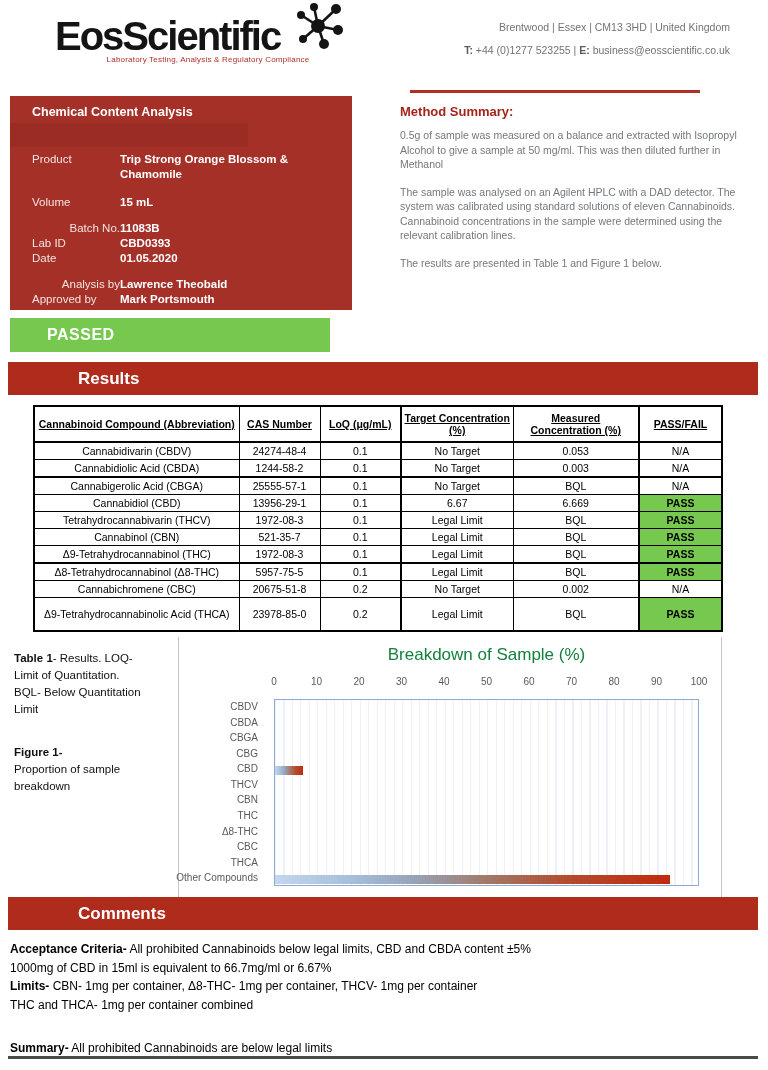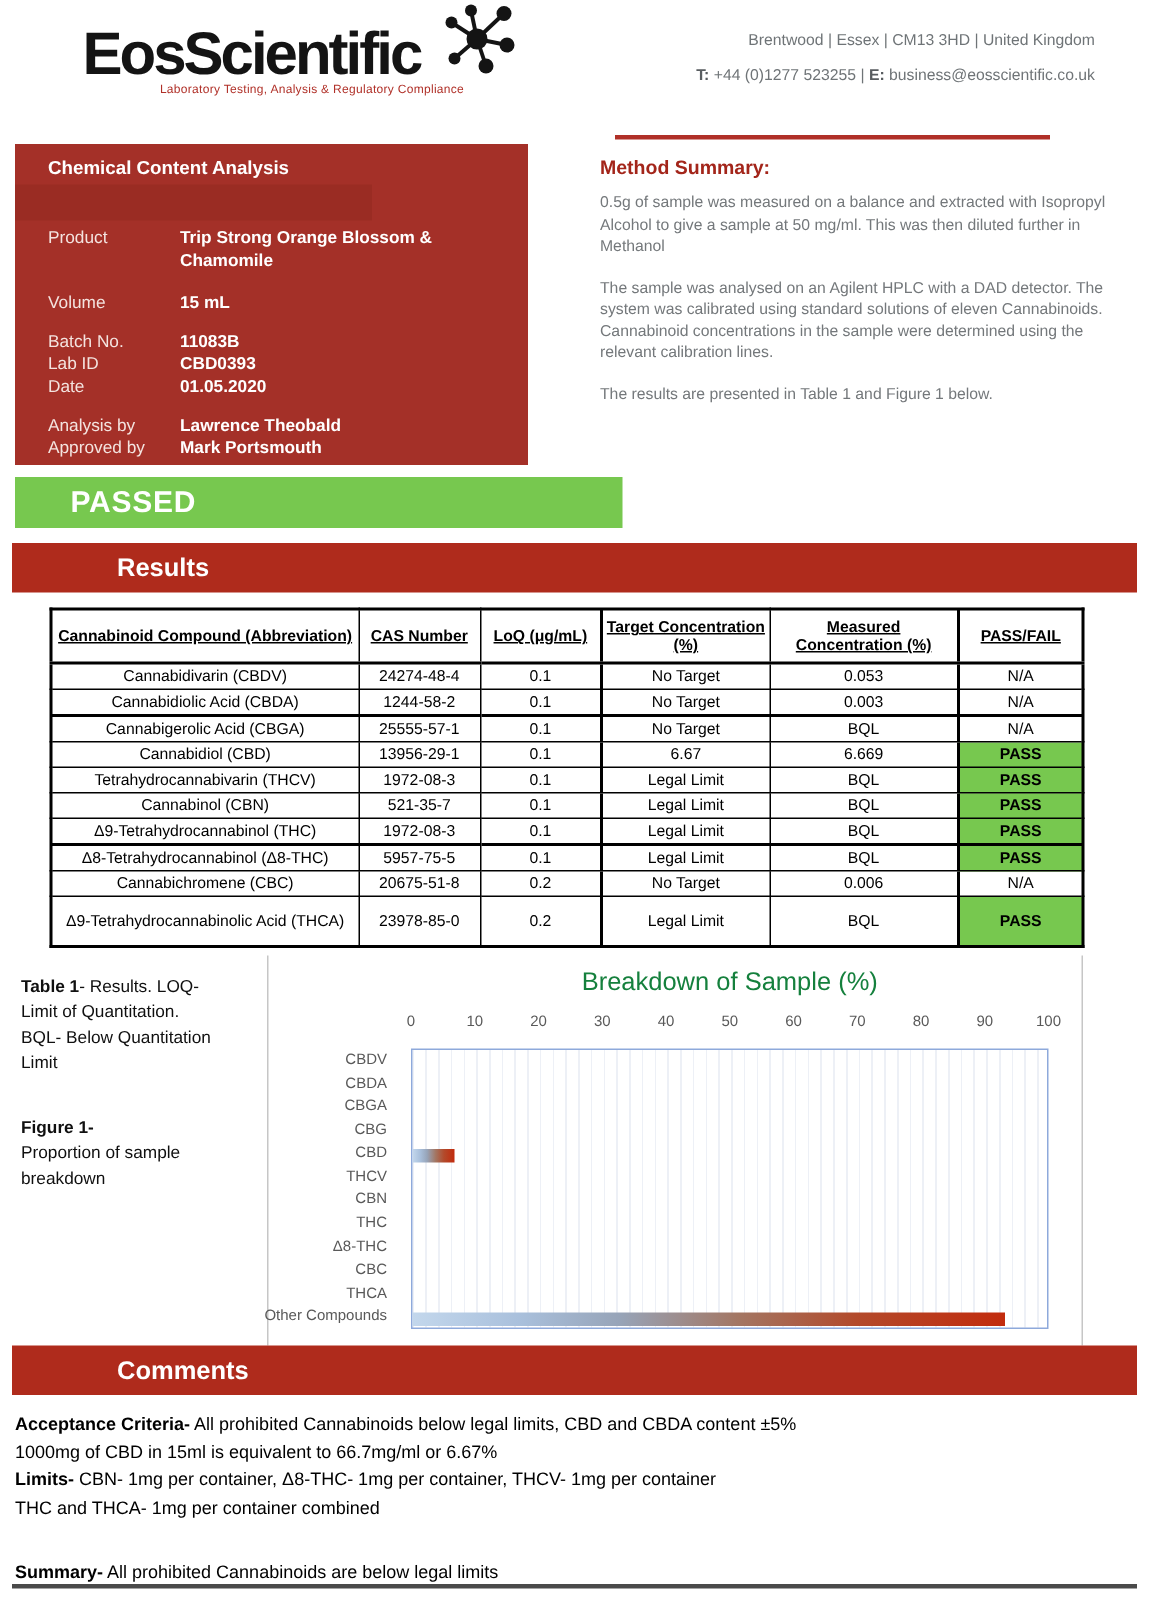--- a/index.html
+++ b/index.html
@@ -15,30 +15,30 @@
 
   
   #sample-panel{left:10px;top:96px;width:342px;height:214px;background:#A43028;color:#fff;}
   #sample-band{left:0;top:27px;width:238px;height:24px;background:#9A2C23;}
   #sample-title{left:22px;top:9px;font-size:12.5px;font-weight:bold;}
   .field-col{left:22px;top:56px;width:300px;}
   .frow{display:flex;font-size:11.5px;line-height:15px;}
   .frow .lbl{width:88px;color:#F4E3DF;flex:none;}
   .frow .val{font-weight:bold;color:#fff;}
   .gap-lg{margin-bottom:13px;}
-  .gap-grp{margin-top:11px;}
+  .gap-grp{margin-top:11px;text-align:right;}
 
   
   #method{left:400px;top:104px;width:338px;}
   #method-title{font-size:13px;font-weight:bold;color:#A3251A;margin-bottom:9px;}
   #method p{font-size:10.5px;color:#74787b;line-height:14.5px;margin:0 0 13px 0;}
 
   
-  #passed-banner{left:10px;top:318px;width:405px;height:34px;background:#77C84F;color:#fff;
-    font-size:20px;font-weight:bold;line-height:34px;padding-left:37px;box-sizing:border-box;letter-spacing:.5px;}
+  #passed-banner{left:10px;top:318px;width:320px;height:34px;background:#77C84F;color:#fff;
+    font-size:16px;font-weight:bold;line-height:34px;padding-left:37px;box-sizing:border-box;letter-spacing:.5px;}
   .red-banner{left:8px;width:750px;height:33px;background:#AF2B1C;color:#fff;
     font-size:17px;font-weight:bold;line-height:33px;padding-left:70px;box-sizing:border-box;}
   #results-banner{top:362px;}
   #comments-banner{top:897px;}
 
   
   #results-table{left:33px;top:405px;width:688px;border-collapse:collapse;table-layout:fixed;}
   #results-table th,#results-table td{border:1px solid #000;text-align:center;vertical-align:middle;
     font-size:10.5px;color:#000;padding:1px 2px;}
   #results-table{border:2px solid #000;}
@@ -234,21 +234,21 @@
         <td>0.1</td>
         <td>Legal Limit</td>
         <td>BQL</td>
         <td class="pass">PASS</td>
       </tr>
     <tr>
         <td>Cannabichromene (CBC)</td>
         <td>20675-51-8</td>
         <td>0.2</td>
         <td>No Target</td>
-        <td>0.006</td>
+        <td>0.002</td>
         <td>N/A</td>
       </tr>
     <tr>
         <td style="height:30px">Δ9-Tetrahydrocannabinolic Acid (THCA)</td>
         <td>23978-85-0</td>
         <td>0.2</td>
         <td>Legal Limit</td>
         <td>BQL</td>
         <td class="pass">PASS</td>
       </tr>

